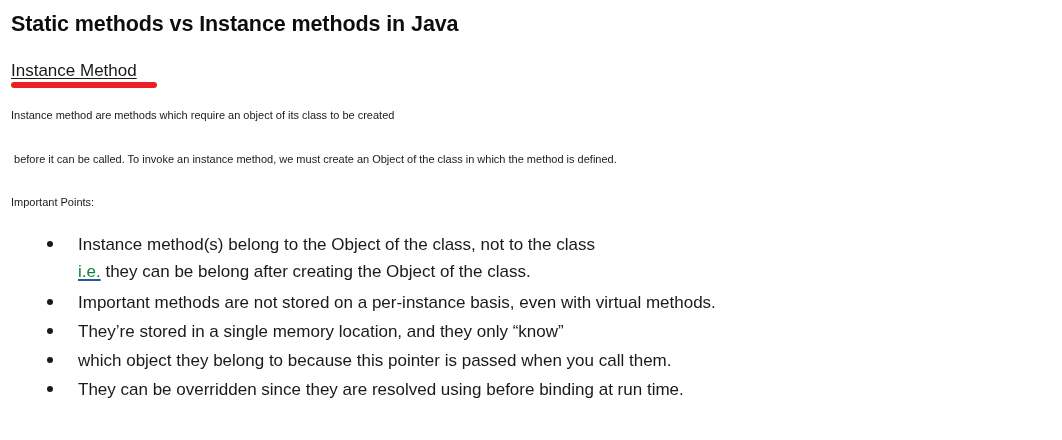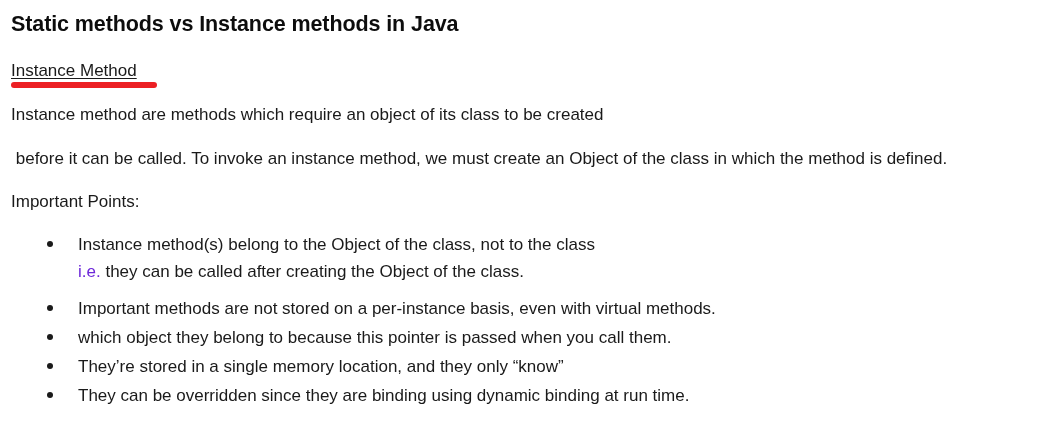--- a/index.html
+++ b/index.html
@@ -57,21 +57,21 @@
     top: 21px;
     width: 146px;
     height: 6px;
     border-radius: 3px;
     background: #EC2024;
   }
 
   
   .para {
     position: absolute;
-    font-size: 17px;
+    font-size: 11px;
     line-height: 22px;
     color: #1a1a1a;
     white-space: pre;
   }
   .para-1 { left: 11px; top: 104px; }
   .para-2 { left: 11px; top: 148px; }
   .para-3 { left: 11px; top: 191px; }
 
   
   .bullet-list {
@@ -79,21 +79,21 @@
     left: 0px;
     top: 231px;
     width: 1062px;
   }
   .bullet-item {
     position: relative;
     min-height: 27px;
     padding-left: 78px;
     margin-bottom: 2px;
   }
-  .bullet-item.with-sub { margin-bottom: 10px; }
+  .bullet-item.with-sub { margin-bottom: 4px; }
   .bullet-dot {
     position: absolute;
     left: 47px;
     top: 10px;
     width: 6px;
     height: 6px;
     border-radius: 50%;
     background: #1a1a1a;
   }
   .bullet-text {
@@ -104,24 +104,25 @@
     display: block;
   }
   .bullet-subline {
     font-size: 17px;
     line-height: 27px;
     color: #1a1a1a;
     white-space: pre;
     display: block;
   }
   .grammar-mark {
+    text-decoration: underline;
     text-decoration-color: #2b579a;
     text-decoration-thickness: 1.5px;
     text-underline-offset: 2px;
-    color: #6d28d9;
+    color: #15803d;
   }
 </style>
 </head>
 <body>
 
 <div class="page">
 
   <div class="doc-title">Static methods vs Instance methods in Java</div>
 
   <div class="subheading-wrap">
@@ -133,38 +134,38 @@
 
   <div class="para para-3">Important Points:</div>
 
   <div class="para para-2"> before it can be called. To invoke an instance method, we must create an Object of the class in which the method is defined.</div>
 
   <div class="bullet-list">
 
     <div class="bullet-item with-sub">
       <span class="bullet-dot"></span>
       <span class="bullet-text">Instance method(s) belong to the Object of the class, not to the class</span>
-      <span class="bullet-subline"><span class="grammar-mark">i.e.</span><span> they can be called after creating the Object of the class.</span></span>
+      <span class="bullet-subline"><span class="grammar-mark">i.e.</span><span> they can be belong after creating the Object of the class.</span></span>
     </div>
 
     <div class="bullet-item">
       <span class="bullet-dot"></span>
       <span class="bullet-text">Important methods are not stored on a per-instance basis, even with virtual methods.</span>
     </div>
 
     <div class="bullet-item">
       <span class="bullet-dot"></span>
+      <span class="bullet-text">They’re stored in a single memory location, and they only “know”</span>
+    </div>
+
+    <div class="bullet-item">
+      <span class="bullet-dot"></span>
       <span class="bullet-text">which object they belong to because this pointer is passed when you call them.</span>
     </div>
 
     <div class="bullet-item">
       <span class="bullet-dot"></span>
-      <span class="bullet-text">They’re stored in a single memory location, and they only “know”</span>
-    </div>
-
-    <div class="bullet-item">
-      <span class="bullet-dot"></span>
-      <span class="bullet-text">They can be overridden since they are binding using dynamic binding at run time.</span>
+      <span class="bullet-text">They can be overridden since they are resolved using before binding at run time.</span>
     </div>
 
   </div>
 
 </div>
 
 </body></html>

